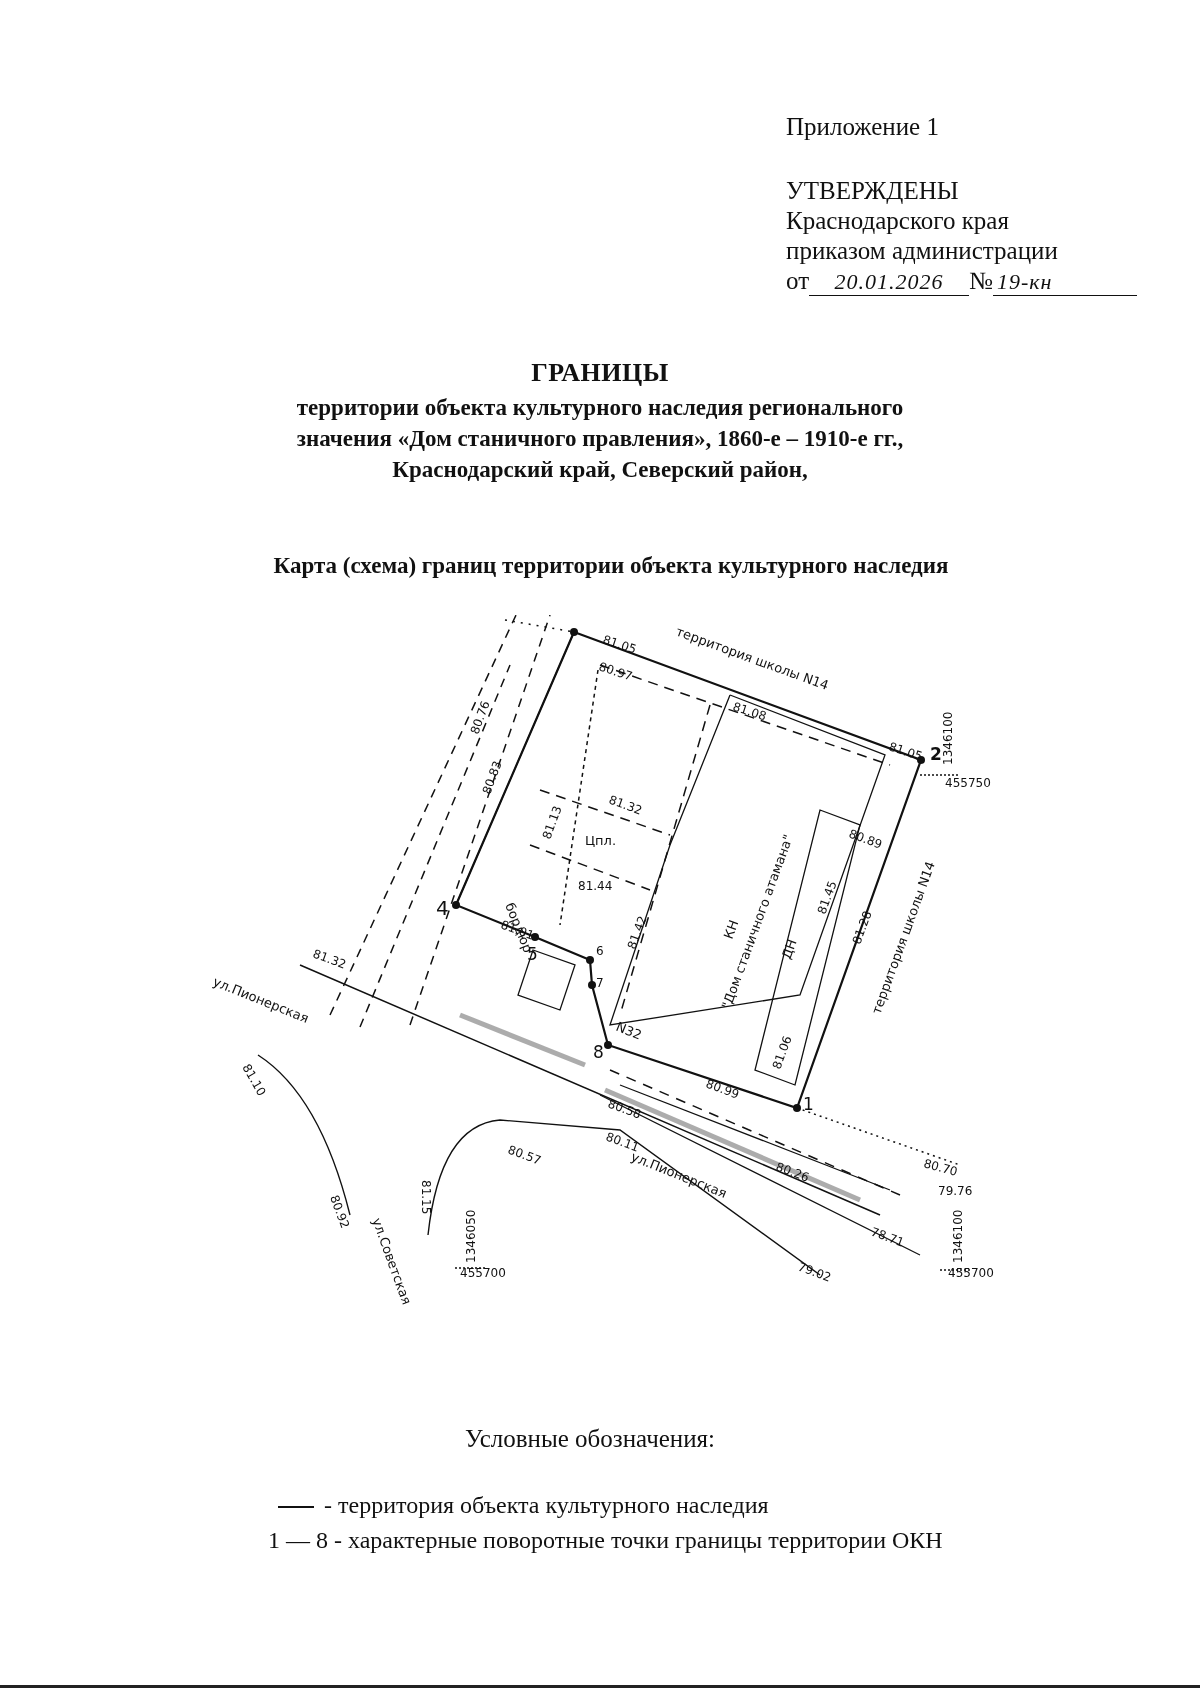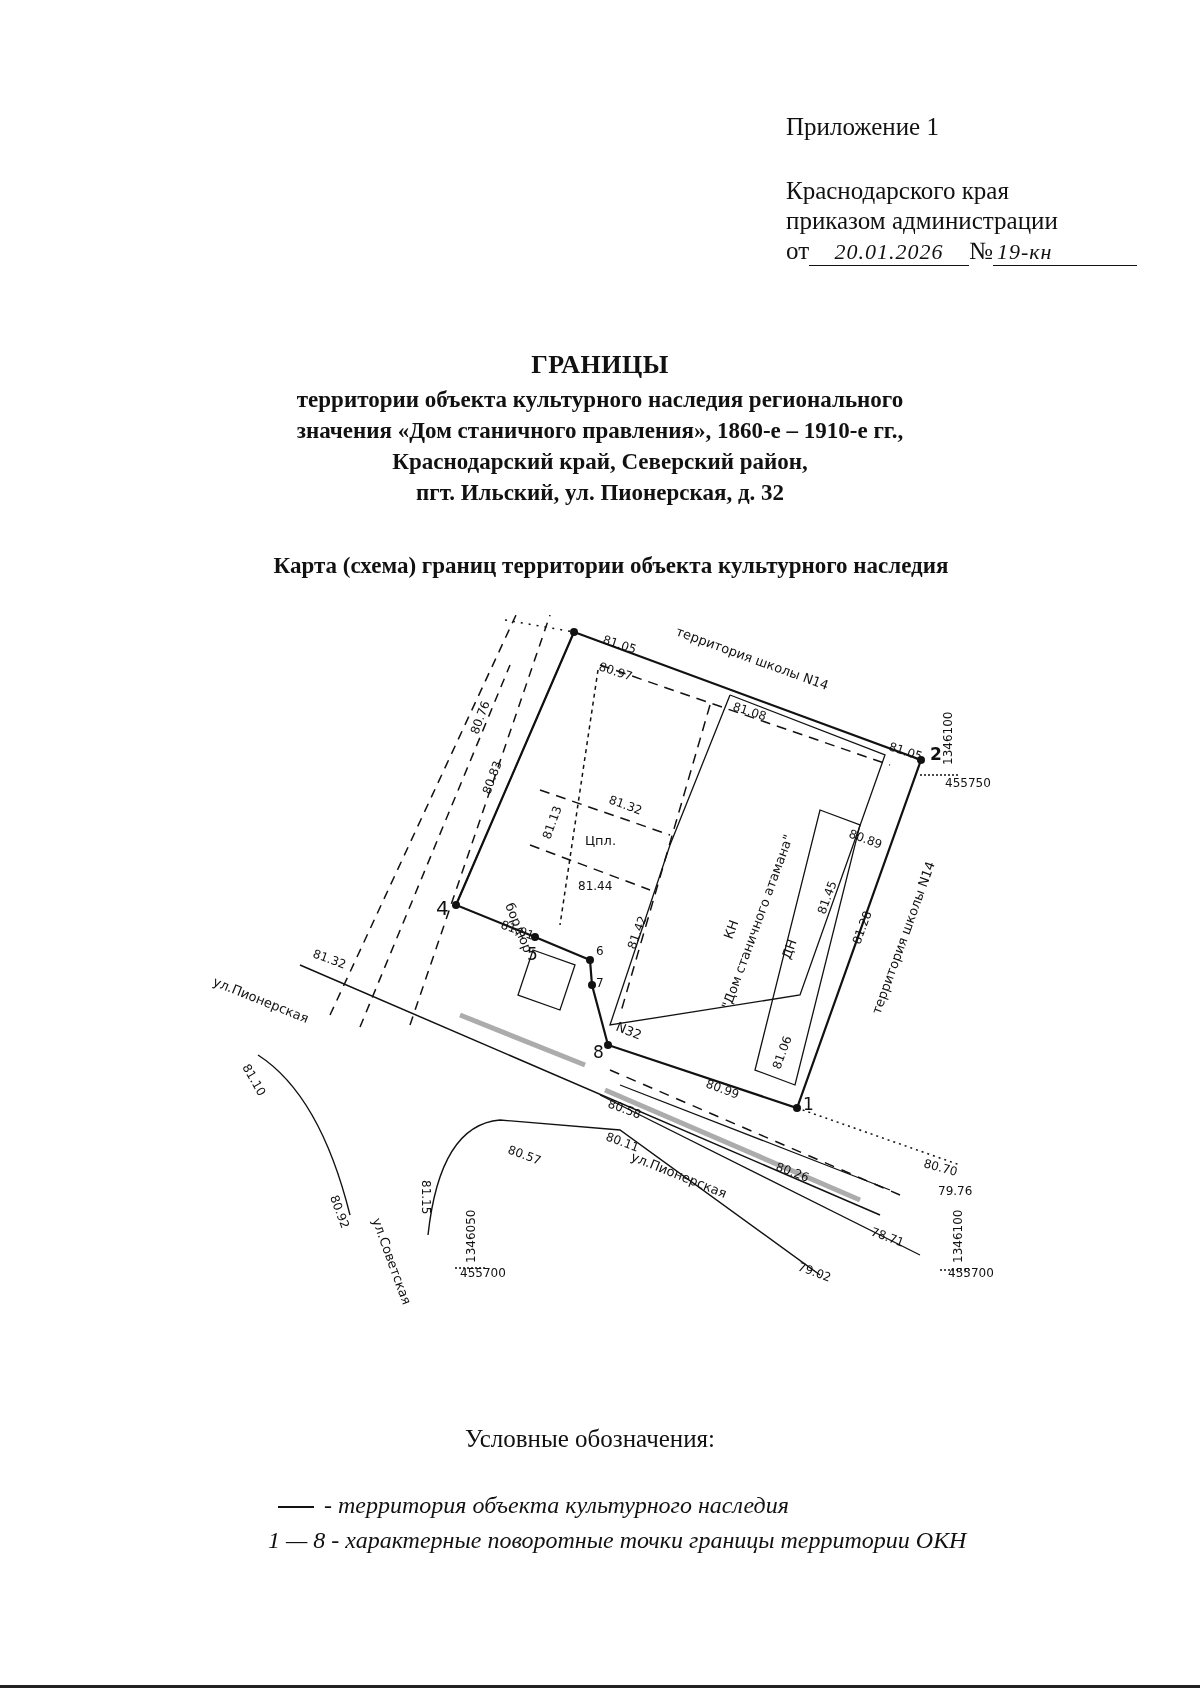--- a/index.html
+++ b/index.html
@@ -4,53 +4,53 @@
 <style>
   html, body { margin:0; padding:0; background:#ffffff; }
   body { width:1200px; height:1695px; position:relative; overflow:hidden; font-family:"Liberation Serif", "DejaVu Serif", serif; color:#111; }
   .abs { position:absolute; }
   .approval { left:786px; top:112px; font-size:25px; line-height:30px; }
   .approval .line { white-space:nowrap; }
   .approval .gap { height:34px; }
   .hand { font-family:Liberation Serif, serif; font-style:italic; font-size:22px; display:inline-block; border-bottom:1.5px solid #111; line-height:26px; letter-spacing:1px; }
   .hand.date { width:160px; text-align:center; }
   .hand.num { width:140px; text-align:left; padding-left:4px; }
-  .title-block { left:0; width:1200px; top:350px; text-align:center; font-weight:bold; }
+  .title-block { left:0; width:1200px; top:358px; text-align:center; font-weight:bold; }
   .title-block .main { font-size:26px; letter-spacing:0.5px; margin-bottom:4px; }
   .title-block .sub { font-size:23px; line-height:31px; }
   .map-title { left:0; width:1200px; top:553px; text-align:center; font-weight:bold; font-size:23px;margin-left:11px; }
   .map { left:200px; top:615px; width:900px; height:790px; }
   .map svg { width:900px; height:790px; }
   .map text { font-family:"DejaVu Sans", sans-serif; fill:#111; }
   .legend-title { left:0; width:1180px; top:1425px; text-align:center; font-size:25px; }
-  .legend-row { font-size:24px; white-space:nowrap;font-style:italic; }
+  .legend-row { font-size:24px; white-space:nowrap; }
   .legend-row.r1 { left:278px; top:1492px; }
   .legend-row.r2 { left:268px; top:1527px; }
   .legend-line { display:inline-block; width:36px; border-top:2px solid #111; vertical-align:middle; margin-right:10px; }
   .bottom-rule { left:0; top:1685px; width:1200px; height:0; border-top:3px solid #222; }
 </style>
 </head>
 <body>
 
 <div class="abs approval">
   <div class="line">Приложение 1</div>
   <div class="gap"></div>
+  <div class="line">УТВЕРЖДЕНЫ</div>
   <div class="line">Краснодарского края</div>
   <div class="line">приказом администрации</div>
   <div class="line">
     <span>от</span><span class="hand date">20.01.2026</span><span>№</span><span class="hand num">19-кн</span>
   </div>
 </div>
 
 <div class="abs title-block">
   <div class="main">ГРАНИЦЫ</div>
   <div class="sub">территории объекта культурного наследия регионального</div>
   <div class="sub">значения «Дом станичного правления», 1860-е – 1910-е гг.,</div>
   <div class="sub">Краснодарский край, Северский район,</div>
-  <div class="sub">пгт. Ильский, ул. Пионерская, д. 32</div>
 </div>
 
 <div class="abs map-title">Карта (схема) границ территории объекта культурного наследия</div>
 
 <div class="abs map">
 <svg viewBox="0 0 900 790" xmlns="http://www.w3.org/2000/svg">
   <g stroke="#111" fill="none" stroke-width="1.5">
 
     <line x1="130" y1="400" x2="330" y2="-30" stroke-dasharray="9 7"></line>
     <line x1="210" y1="410" x2="350" y2="0" stroke-dasharray="9 7"></line>

